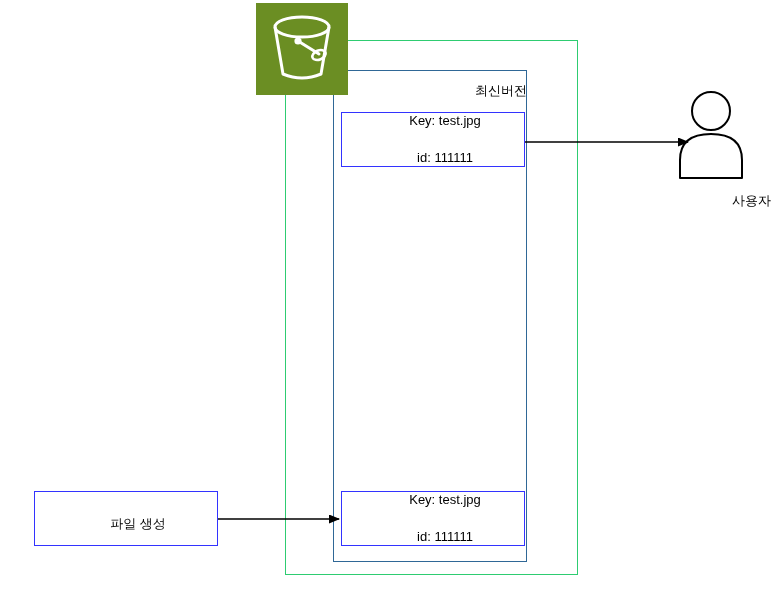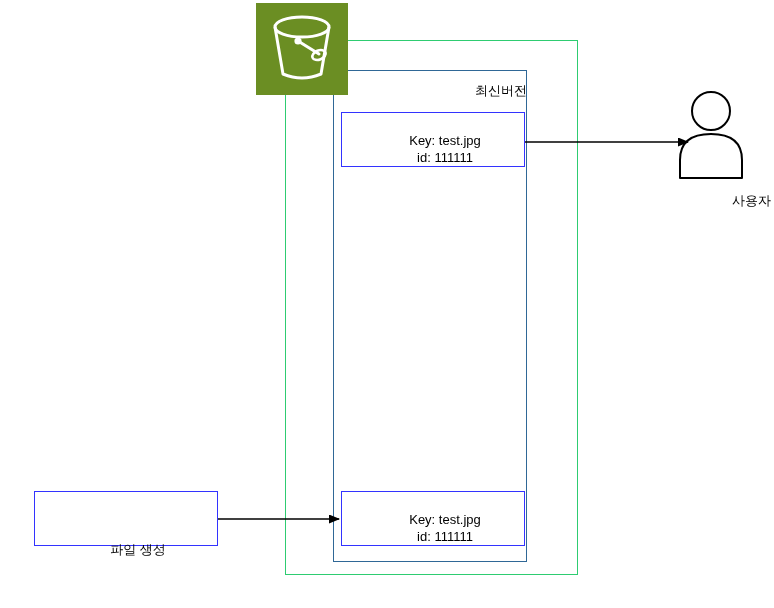--- a/index.html
+++ b/index.html
@@ -18,21 +18,21 @@
     overflow: hidden;
   }
 
   
   .box {
     position: absolute;
     box-sizing: border-box;
     display: flex;
     flex-direction: column;
     align-items: center;
-    justify-content: flex-end;
+    justify-content: space-between;
     text-align: center;
     color: #000000;
     font-size: 13px;
     line-height: 1.35;
     background: transparent;
     padding-left: 24px;
   }
 
   .rect-green {
     position: absolute;
@@ -95,21 +95,21 @@
     <span class="line-text">id: 111111</span>
   </div>
 
   <div class="rect-blue" style="left:341px; top:491px; width:184px; height:55px;"></div>
   <div class="box" style="left:341px; top:491px; width:184px; height:55px;">
     <span class="line-text">Key: test.jpg</span>
     <span class="line-text">id: 111111</span>
   </div>
 
   <div class="rect-blue" style="left:34px; top:491px; width:184px; height:55px;"></div>
-  <div class="box" style="left:34px; top:489px; width:184px; height:70px;">
+  <div class="box" style="left:34px; top:515px; width:184px; height:70px;">
     <span class="line-text">파일 생성</span>
   </div>
 
   <div class="bucket-icon" style="left:256px; top:3px; width:92px; height:92px;">
     <svg width="92" height="92" viewBox="0 0 92 92" aria-hidden="true">
       <ellipse cx="46" cy="24" rx="27" ry="10" fill="none" stroke="#FFFFFF" stroke-width="3"></ellipse>
       <path d="M19 24 L27 71 Q46 79 65 71 L73 24" fill="none" stroke="#FFFFFF" stroke-width="3" stroke-linejoin="round"></path>
       <path d="M42 38 L63 51" fill="none" stroke="#FFFFFF" stroke-width="3" stroke-linecap="round"></path>
       <ellipse cx="63" cy="52" rx="7" ry="4.5" transform="rotate(-22 63 52)" fill="none" stroke="#FFFFFF" stroke-width="2.6"></ellipse>
       <circle cx="42" cy="38" r="3.6" fill="#FFFFFF"></circle>

